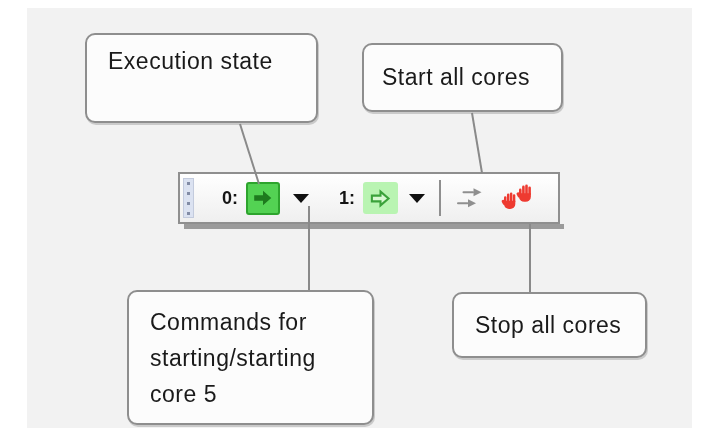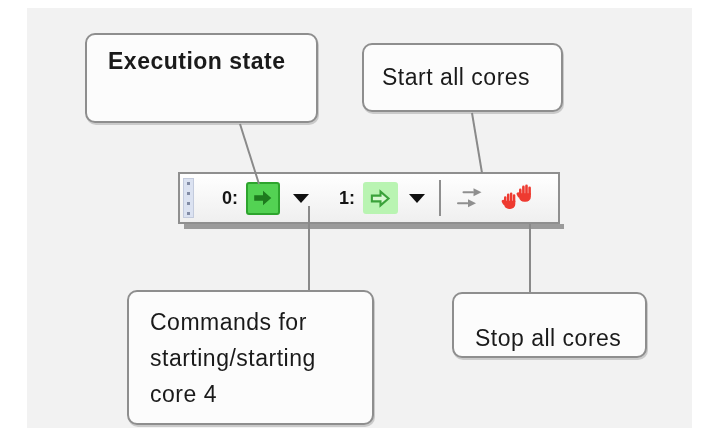--- a/index.html
+++ b/index.html
@@ -31,24 +31,24 @@
     border: 2px solid #8e8e8e;
     border-radius: 10px;
     box-shadow: 1px 2px 0 rgba(130,130,130,0.35);
     color: #1a1a1a;
     font-size: 23px;
     letter-spacing: 0.5px;
     line-height: 35px;
     z-index: 3;
   }
   .callout .line { display: block; }
-  .co-exec  { left:  85px; top:  33px; width: 233px; height:  90px; padding: 9px 0 0 21px; font-weight: bold; }
+  .co-exec  { left:  85px; top:  33px; width: 233px; height:  90px; padding: 9px 0 0 21px; }
   .co-start { left: 362px; top:  43px; width: 201px; height:  69px; display: flex; align-items: center; padding-left: 18px; }
   .co-cmds  { left: 127px; top: 290px; width: 247px; height: 135px; padding: 12px 0 0 21px; line-height: 36px; }
-  .co-stop  { left: 452px; top: 292px; width: 195px; height:  66px; display: flex; align-items: flex-end; padding-left: 21px; }
+  .co-stop  { left: 452px; top: 292px; width: 195px; height:  66px; display: flex; align-items: center; padding-left: 21px; }
   
   .toolbar {
     position: absolute;
     left: 178px; top: 172px;
     width: 382px; height: 52px;
     background: linear-gradient(#ffffff, #efefef);
     border: 2px solid #8f8f8f;
     display: flex;
     align-items: center;
     z-index: 1;
@@ -189,19 +189,19 @@
     <span class="line">Execution state</span>
   </div>
 
   <div class="callout co-start">
     <span class="line">Start all cores</span>
   </div>
 
   <div class="callout co-cmds">
     <span class="line">Commands for</span>
     <span class="line">starting/starting</span>
-    <span class="line">core 4</span>
+    <span class="line">core 5</span>
   </div>
 
   <div class="callout co-stop">
     <span class="line">Stop all cores</span>
   </div>
 </div>
 
 </body></html>

